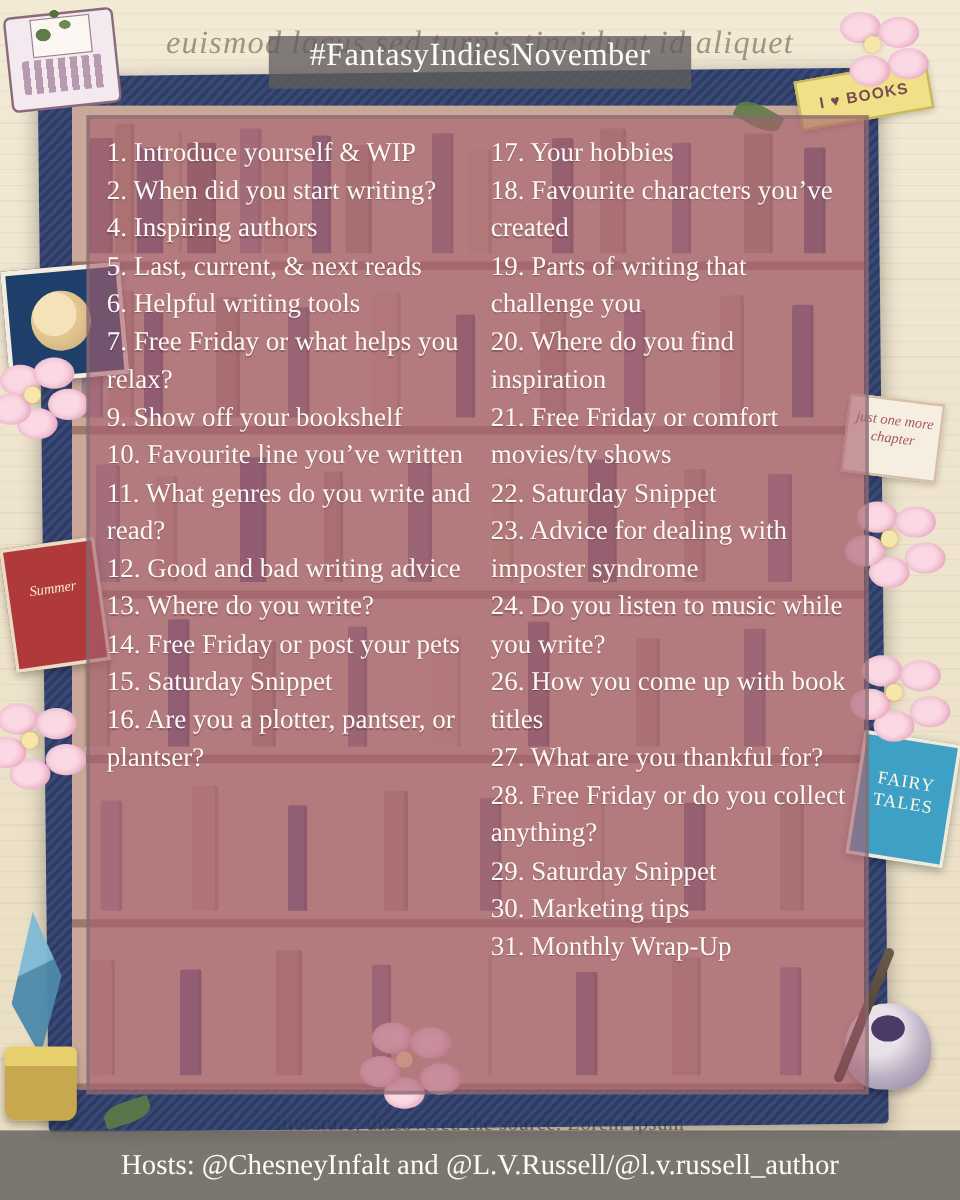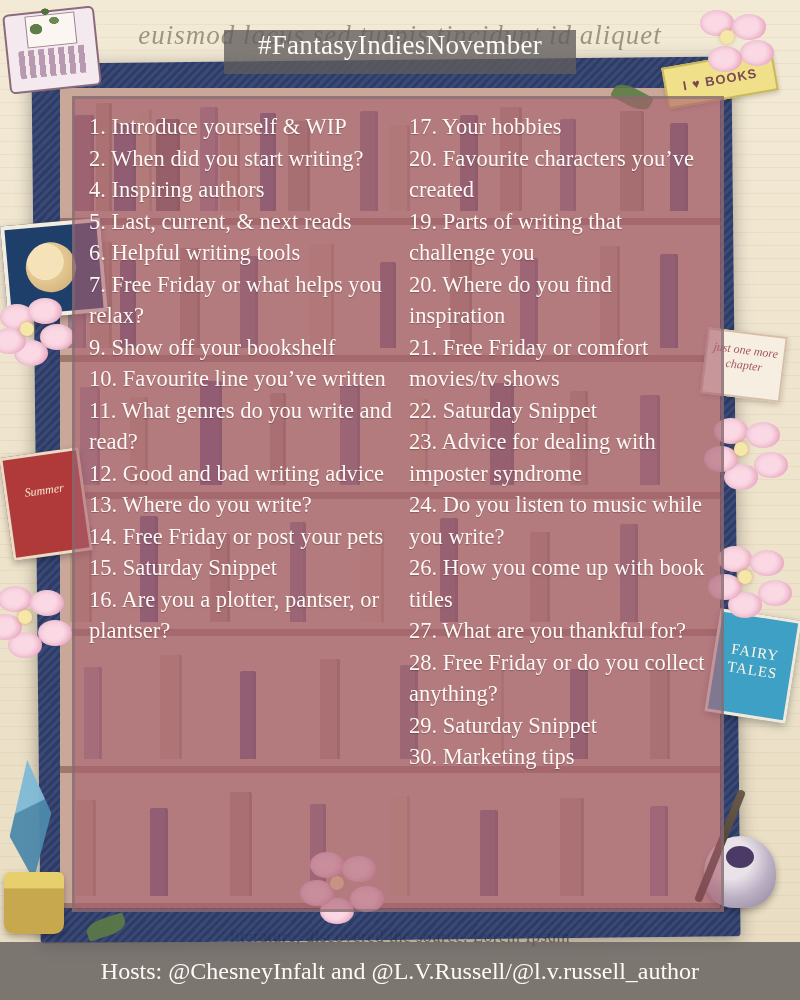--- a/index.html
+++ b/index.html
@@ -492,32 +492,33 @@
       <p class="prompt">10. Favourite line you’ve written</p>
       <p class="prompt">11. What genres do you write and read?</p>
       <p class="prompt">12. Good and bad writing advice</p>
       <p class="prompt">13. Where do you write?</p>
       <p class="prompt">14. Free Friday or post your pets</p>
       <p class="prompt">15. Saturday Snippet</p>
       <p class="prompt">16. Are you a plotter, pantser, or plantser?</p>
     </div>
     <div class="col right">
       <p class="prompt">17. Your hobbies</p>
-      <p class="prompt">20. Favourite characters you’ve created</p>
+      <p class="prompt">18. Favourite characters you’ve created</p>
       <p class="prompt">19. Parts of writing that challenge you</p>
       <p class="prompt">20. Where do you find inspiration</p>
       <p class="prompt">21. Free Friday or comfort movies/tv shows</p>
       <p class="prompt">22. Saturday Snippet</p>
       <p class="prompt">23. Advice for dealing with imposter syndrome</p>
       <p class="prompt">24. Do you listen to music while you write?</p>
       <p class="prompt">26. How you come up with book titles</p>
       <p class="prompt">27. What are you thankful for?</p>
       <p class="prompt">28. Free Friday or do you collect anything?</p>
       <p class="prompt">29. Saturday Snippet</p>
       <p class="prompt">30. Marketing tips</p>
+      <p class="prompt">31. Monthly Wrap-Up</p>
     </div>
   </div>
 
   <div class="footer-bar">
     <span>Hosts: @ChesneyInfalt and @L.V.Russell/@l.v.russell_author</span>
   </div>
 
 </div>
 
 </body></html>

